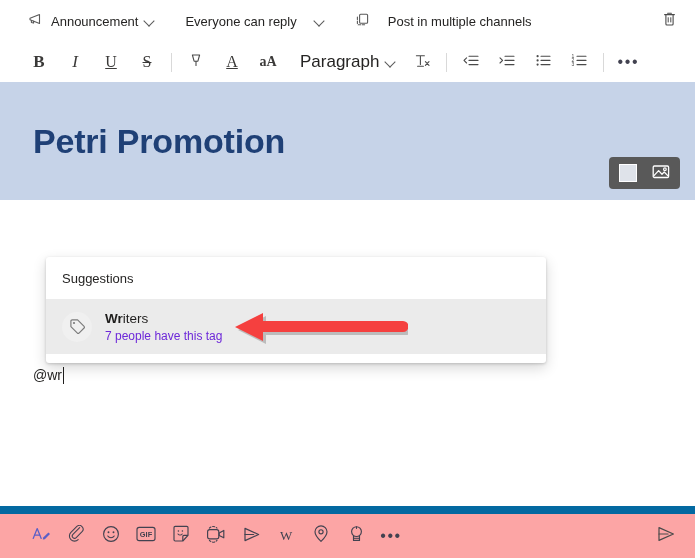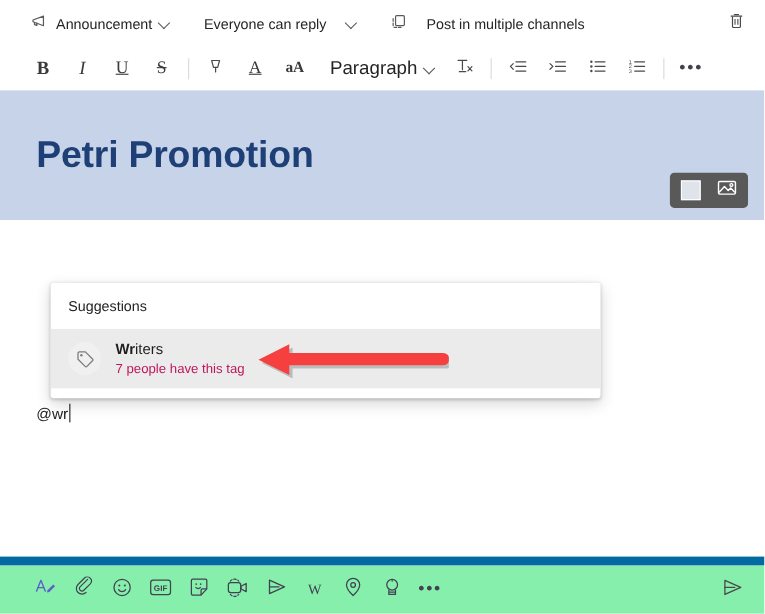--- a/index.html
+++ b/index.html
@@ -136,52 +136,52 @@
     cursor: pointer;
   }
   .tag-avatar {
     width: 30px; height: 30px; border-radius: 50%;
     background: #f0f0f0;
     display: flex; align-items: center; justify-content: center;
     flex: 0 0 auto;
   }
   .sug-name { font-size: 13.5px; color: #201f1e; line-height: 1.35; }
   .sug-name b { font-weight: 700; }
-  .sug-sub { font-size: 12px; color: #be185d; line-height: 1.35; }
+  .sug-sub { font-size: 12px; color: #6d28d9; line-height: 1.35; }
 
   
   .arrow {
     position: absolute;
     left: 233px; top: 228px;
     width: 175px; height: 34px;
     z-index: 8;
     pointer-events: none;
   }
 
   
   .msg-text {
     position: absolute;
     left: 33px; top: 285px;
     font-size: 14px; color: #252423;
-    display: flex; align-items: center;
+    display: flex; 
   }
   .caret {
     display: inline-block;
     width: 1.5px; height: 17px;
     background: #201f1e;
     margin-left: 1px;
   }
 
   
   .actions {
     height: 44px;
     flex: 0 0 auto;
     display: flex; align-items: center;
     padding: 0 12px 0 26px;
-    background: #86efac;
+    background: #fca5a5;
   }
   .abtn {
     width: 30px; height: 30px;
     display: flex; align-items: center; justify-content: center;
     border-radius: 3px; cursor: pointer;
     margin-right: 2px;
   }
   .abtn + .abtn { margin-left: 3px; }
   .dots { letter-spacing: 1.6px; font-size: 16px; color: #424250; line-height: 0.6; }
 </style>

